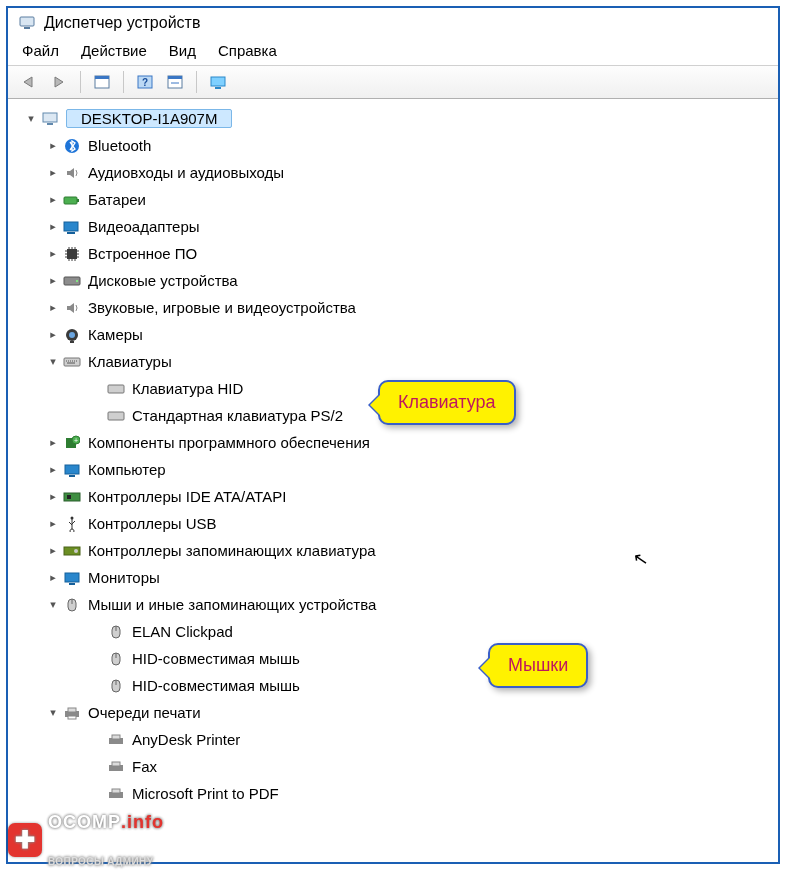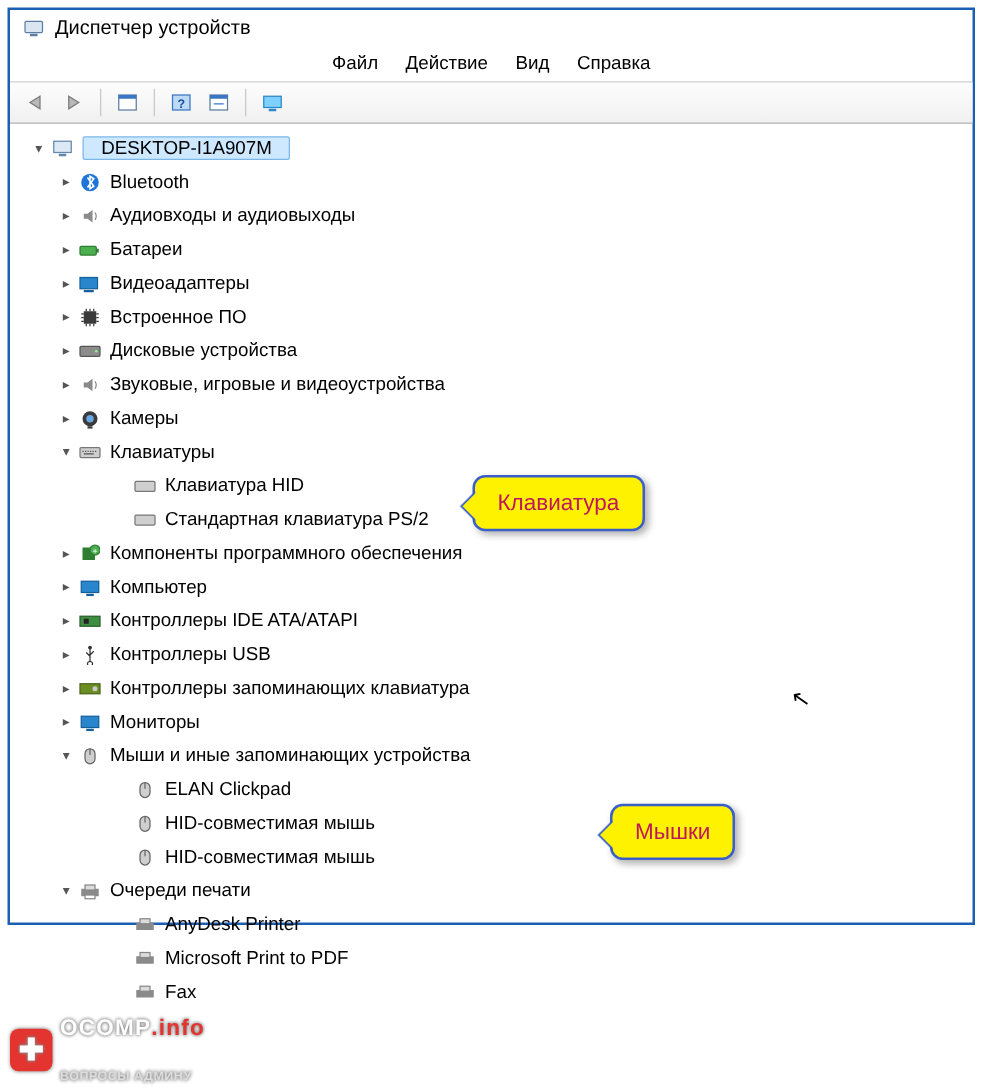--- a/index.html
+++ b/index.html
@@ -10,41 +10,40 @@
     background: #fff;
     color: #000;
     width: 786px;
     height: 873px;
     position: relative;
     overflow: hidden;
   }
   .outer-frame {
     border: 2px solid #1a5fb4;
     margin: 6px;
-    height: 734px;
+    height: 858px;
     background: #fff;
     position: relative;
   }
   .titlebar {
     display: flex;
     align-items: center;
     padding: 6px 10px 4px 10px;
     font-size: 16px;
   }
   .titlebar .app-icon {
     width: 18px; height: 18px;
     margin-right: 8px;
     display: inline-flex; align-items: center; justify-content: center;
   }
   .menubar {
     display: flex;
     gap: 22px;
     padding: 6px 14px 6px 14px;
     font-size: 15px;
-    justify-content: center;
   }
   .menubar span { cursor: default; }
   .toolbar {
     display: flex;
     align-items: center;
     gap: 4px;
     padding: 4px 8px;
     border-top: 1px solid #d0d0d0;
     border-bottom: 1px solid #b0b0b0;
     background: linear-gradient(#fdfdfd,#f0f0f0);
@@ -468,31 +467,31 @@
       <span>AnyDesk Printer</span>
     </div>
     <div class="node lvl2">
       <span class="chev empty">▸</span>
       <span class="dev-icon">
           <svg width="18" height="14">
             <rect x="2" y="5" width="14" height="6" fill="#8a8a8a"></rect>
             <rect x="5" y="2" width="8" height="4" fill="#dcdcdc" stroke="#888"></rect>
           </svg>
         </span>
-      <span>Microsoft Print to PDF</span>
+      <span>Fax</span>
     </div>
     <div class="node lvl2">
       <span class="chev empty">▸</span>
       <span class="dev-icon">
           <svg width="18" height="14">
             <rect x="2" y="5" width="14" height="6" fill="#8a8a8a"></rect>
             <rect x="5" y="2" width="8" height="4" fill="#dcdcdc" stroke="#888"></rect>
           </svg>
         </span>
-      <span>Fax</span>
+      <span>Microsoft Print to PDF</span>
     </div>
 
   </div>
 
   <div class="callout" style="top:372px; left:370px;">
     <span>Клавиатура</span>
   </div>
   <div class="callout" style="top:635px; left:480px;">
     <span>Мышки</span>
   </div>

